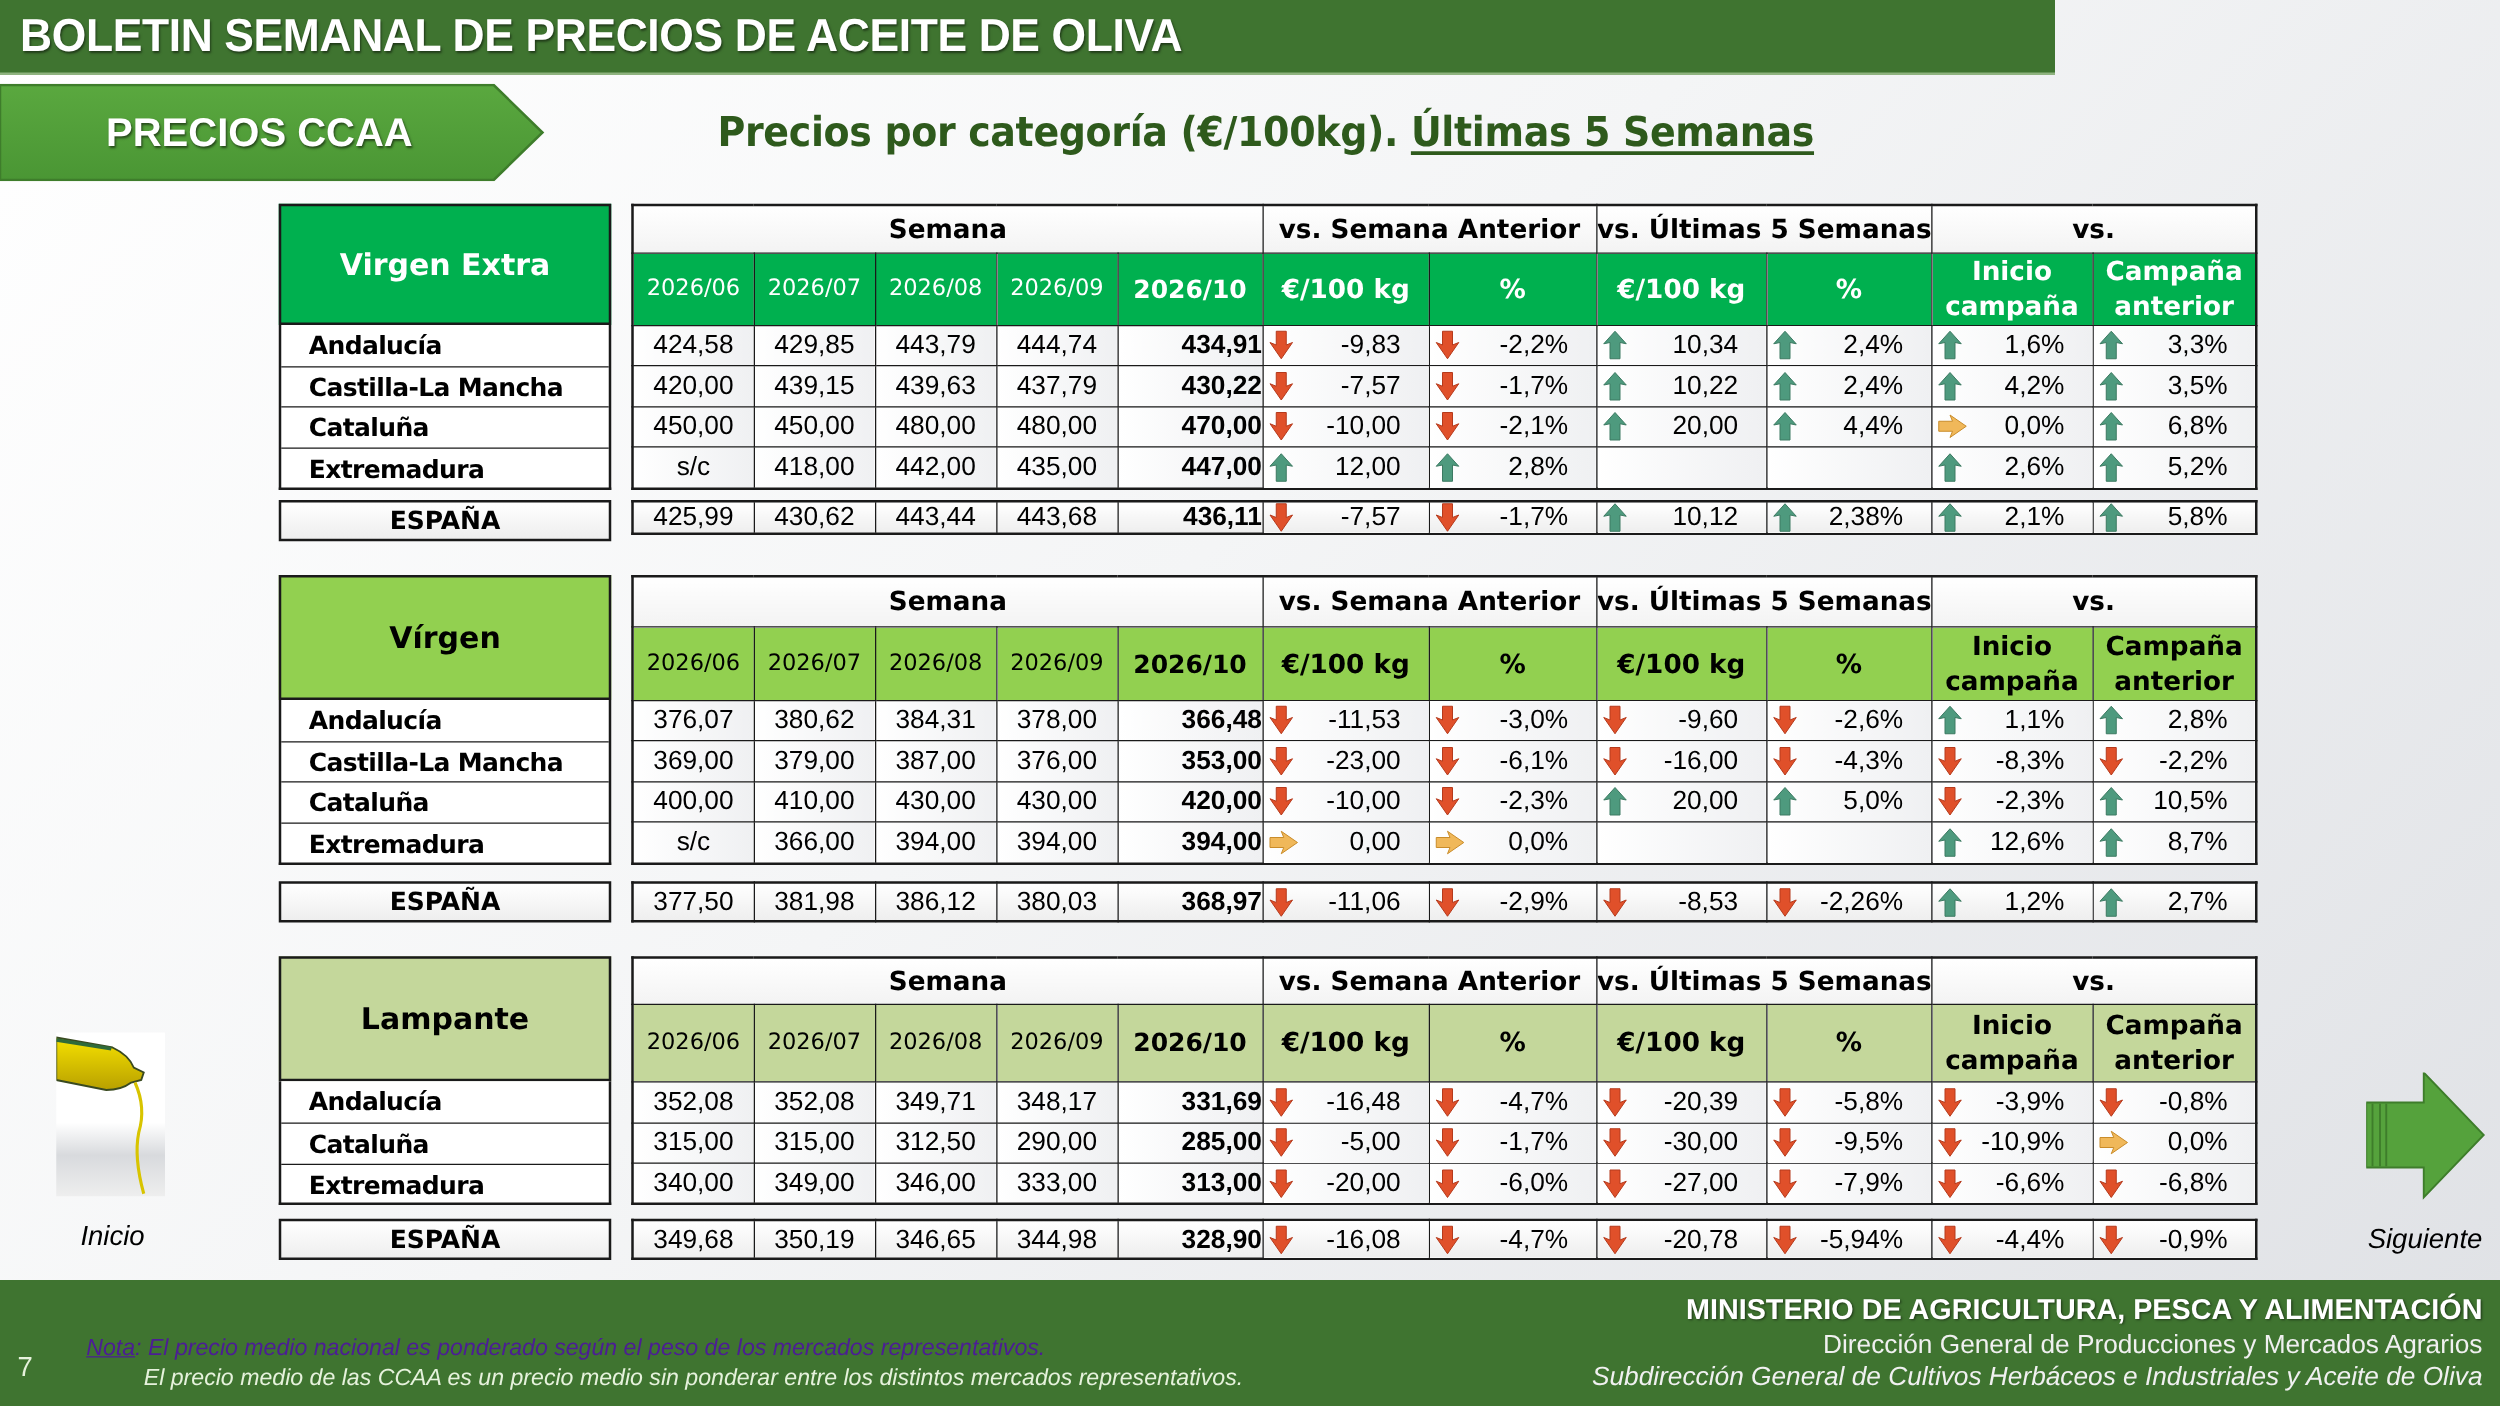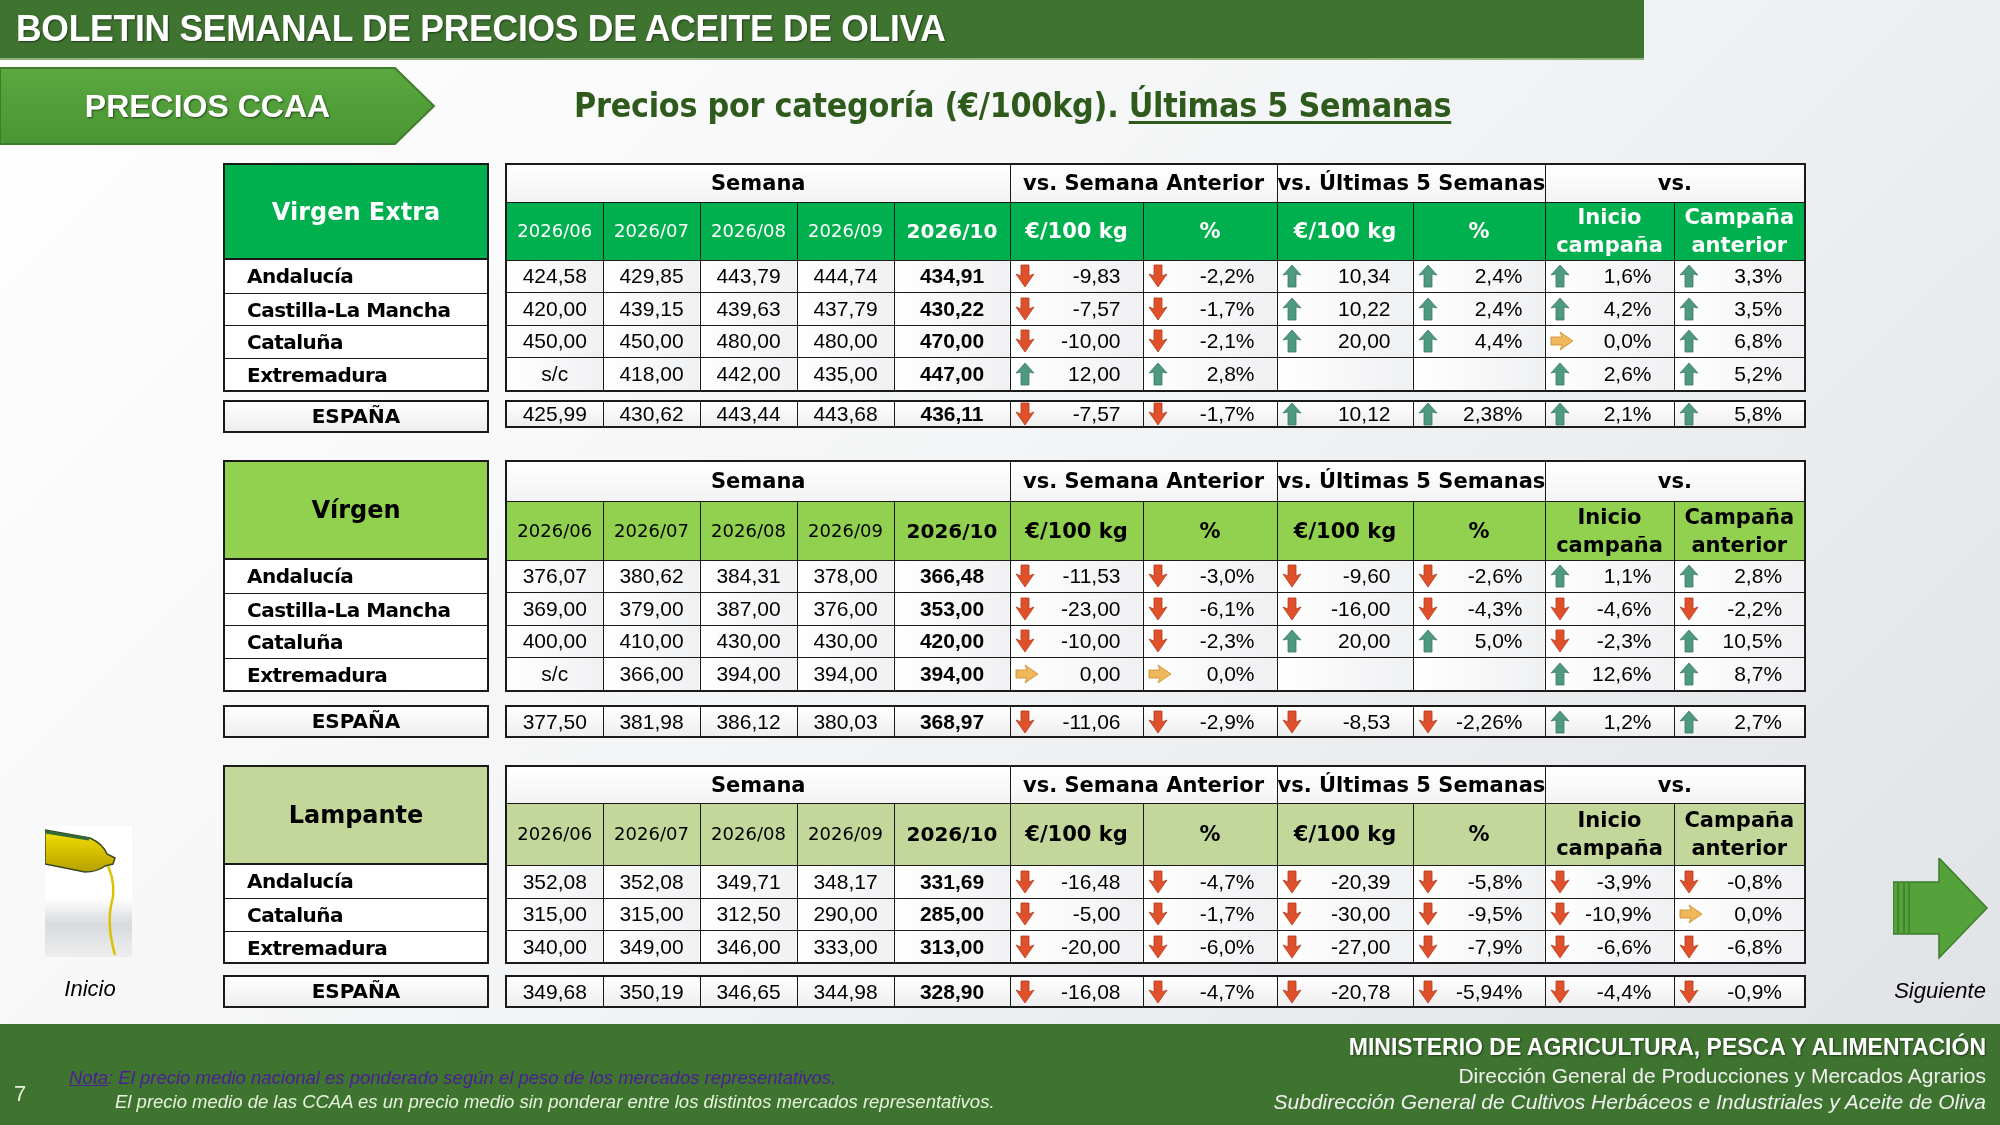--- a/index.html
+++ b/index.html
@@ -79,21 +79,21 @@
     background: linear-gradient(#ffffff,#f3f3f3);
     font-family: "DejaVu Sans", sans-serif; font-weight: bold; font-size: 18px;
   }
   .h2 td {
     font-family: "DejaVu Sans", sans-serif; font-size: 18px; line-height: 28px;
   }
   .h2 td.wk { font-size: 18px; }
   .h2 td.wk.cur { font-weight: bold; font-size: 20px; }
   .h2 td.sub { font-weight: bold; }
   .row td { background: linear-gradient(90deg,#ffffff,#eff0f2); }
-  .row td.cur { font-weight: bold; }
+  .row td.cur { font-weight: bold; text-align: right; }
   .row td.chg { position: relative; text-align: right; padding-right: 22px; }
   .arrow { position: absolute; left: 4px; top: 50%; transform: translateY(-50%); width: 20px; height: 24px; }
 
   .ve .h2 td { background: #00b04f; color: #ffffff; }
   .vi .h2 td { background: #92d050; color: #000; }
   .la .h2 td { background: #c4d79b; color: #000; }
 
   .spain-tbl td { background: linear-gradient(#ffffff,#eeeeee) !important; }
 
   
@@ -440,21 +440,21 @@
                 <path d="M6,1 L14,1 L14,12 L19,10 L10,23 L1,10 L6,12 Z" fill="#e0502a" stroke="#b53a1c" stroke-width="0.8"></path>
               </svg><span>-6,1%</span></td>
             <td class="chg"><svg class="arrow" viewBox="0 0 20 24">
                 <path d="M6,1 L14,1 L14,12 L19,10 L10,23 L1,10 L6,12 Z" fill="#e0502a" stroke="#b53a1c" stroke-width="0.8"></path>
               </svg><span>-16,00</span></td>
             <td class="chg"><svg class="arrow" viewBox="0 0 20 24">
                 <path d="M6,1 L14,1 L14,12 L19,10 L10,23 L1,10 L6,12 Z" fill="#e0502a" stroke="#b53a1c" stroke-width="0.8"></path>
               </svg><span>-4,3%</span></td>
             <td class="chg"><svg class="arrow" viewBox="0 0 20 24">
                 <path d="M6,1 L14,1 L14,12 L19,10 L10,23 L1,10 L6,12 Z" fill="#e0502a" stroke="#b53a1c" stroke-width="0.8"></path>
-              </svg><span>-4,6%</span></td>
+              </svg><span>-8,3%</span></td>
             <td class="chg"><svg class="arrow" viewBox="0 0 20 24">
                 <path d="M6,1 L14,1 L14,12 L19,10 L10,23 L1,10 L6,12 Z" fill="#e0502a" stroke="#b53a1c" stroke-width="0.8"></path>
               </svg><span>-2,2%</span></td>
           </tr>
           <tr class="row" style="height:32.5px">
             <td class="">400,00</td>
             <td class="">410,00</td>
             <td class="">430,00</td>
             <td class="">430,00</td>
             <td class="cur">420,00</td>

